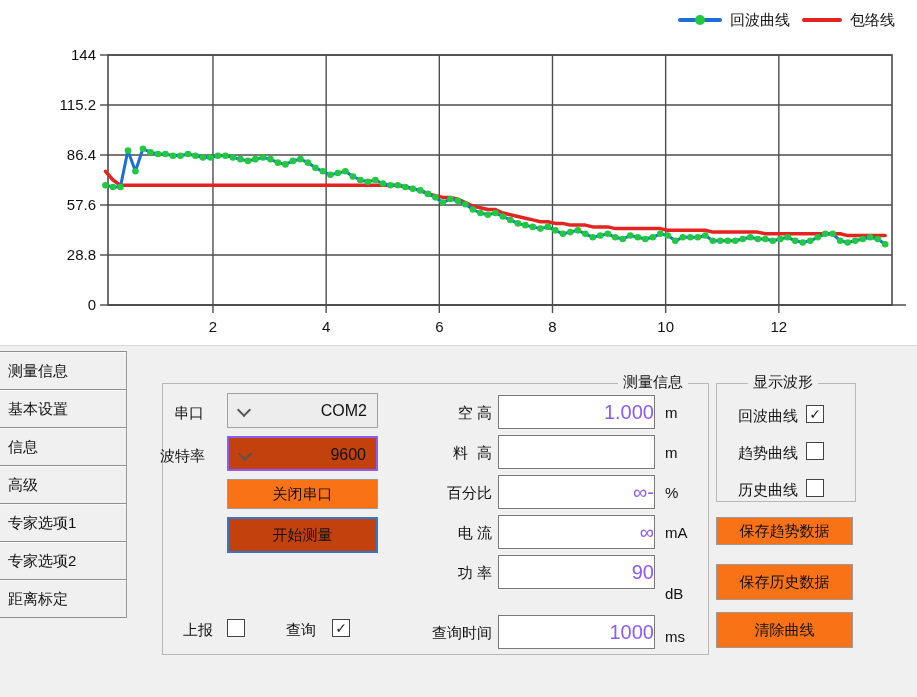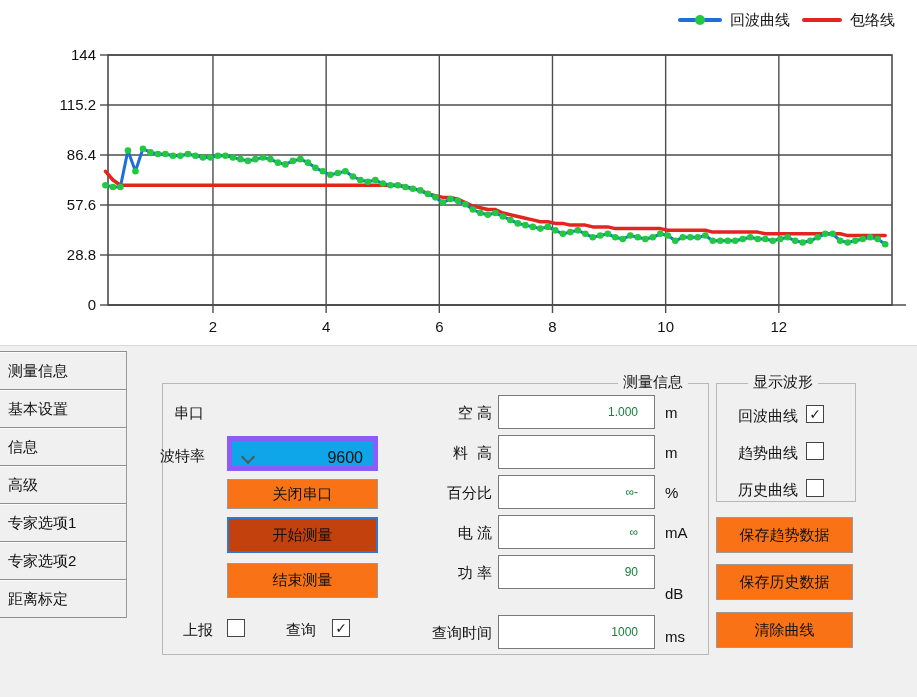--- a/index.html
+++ b/index.html
@@ -20,26 +20,26 @@
   .side-item{height:37px;line-height:37px;padding-left:8px;font-size:15px;
              border-bottom:1px solid #8f8f8f;background:#f0f0f0;cursor:default;box-shadow:inset 0 1px 0 #fafafa;}
   .groupbox{position:absolute;border:1px solid #b8b8b8;background:transparent;box-sizing:border-box;}
   .gb-header{position:absolute;font-size:15px;background:#f0f0f0;padding:0 5px;z-index:3;}
   .lbl{position:absolute;font-size:15px;white-space:nowrap;}
   .unit{position:absolute;font-size:15px;color:#111;}
   .combo{position:absolute;box-sizing:border-box;background:#ededed;border:1px solid #a0a0a0;
          font-size:16px;text-align:right;line-height:33px;padding-right:10px;}
   .combo .chev{position:absolute;left:11px;top:11px;width:8px;height:8px;
                border-right:2px solid #555;border-bottom:2px solid #555;transform:rotate(45deg);}
-  .combo.focused{background:#0ea5e9;border:5px solid #8b5cf6;}
+  .combo.focused{background:#c2410c;border:2px solid #8b5cf6;}
   .btn{position:absolute;box-sizing:border-box;background:#f97316;border:1px solid #9a9a9a;
        font-size:15px;display:flex;align-items:center;justify-content:center;cursor:default;}
   .btn.green{background:#c2410c;border:2px solid #3377cc;}
   .field{position:absolute;box-sizing:border-box;border:1px solid #7a7a7a;background:#fff;
-         font-size:12px;text-align:right;padding:0 16px 0 4px;font-family:inherit;color:#15803d;}
+         font-size:20px;text-align:right;padding:0 0 0 4px;font-family:inherit;color:#8b5cf6;}
   .checkbox{position:absolute;width:16px;height:16px;box-sizing:content-box;border:1px solid #444;
             background:#fff;font-size:14px;line-height:16px;text-align:center;color:#222;cursor:default;}
   .r{text-align:right;}
 </style>
 </head>
 <body>
 
 <div id="app">
 
   <div class="chart-region">
@@ -213,28 +213,31 @@
     <div class="side-item">高级</div>
     <div class="side-item">专家选项1</div>
     <div class="side-item">专家选项2</div>
     <div class="side-item">距离标定</div>
   </div>
 
   <div class="groupbox" style="left:162px;top:383px;width:547px;height:272px;"></div>
   <div class="gb-header" style="left:618px;top:373px;">测量信息</div>
 
   <div class="lbl" style="left:174px;top:404px;">串口</div>
+  <div class="combo" style="left:227px;top:393px;width:151px;height:35px;">
+    <span class="chev"></span>
+    <span>COM2</span>
+  </div>
   <div class="lbl" style="left:160px;top:447px;">波特率</div>
   <div class="combo focused" style="left:227px;top:436px;width:151px;height:35px;">
     <span class="chev"></span>
     <span>9600</span>
   </div>
   <div class="btn" style="left:227px;top:479px;width:151px;height:30px;">关闭串口</div>
   <div class="btn green" style="left:227px;top:517px;width:151px;height:36px;">开始测量</div>
-  <div class="btn" style="left:227px;top:563px;width:151px;height:35px;">结束测量</div>
   <div class="lbl" style="left:183px;top:621px;">上报</div>
   <div class="checkbox" style="left:227px;top:619px;"></div>
   <div class="lbl" style="left:286px;top:621px;">查询</div>
   <div class="checkbox" style="left:332px;top:619px;">✓</div>
 
   <div class="lbl r" style="left:418px;top:404px;width:74px;">空 高</div>
   <input class="field" style="left: 498px; top: 395px; width: 157px; height: 34px;" value="1.000">
   <div class="unit" style="left:665px;top:404px;">m</div>
 
   <div class="lbl r" style="left:418px;top:444px;width:74px;font-family:Liberation Mono, monospace;">料 高</div>
@@ -260,17 +263,17 @@
   <div class="groupbox" style="left:716px;top:383px;width:140px;height:119px;"></div>
   <div class="gb-header" style="left:748px;top:373px;">显示波形</div>
 
   <div class="lbl r" style="left:712px;top:407px;width:86px;">回波曲线</div>
   <div class="checkbox" style="left:806px;top:405px;">✓</div>
   <div class="lbl r" style="left:712px;top:444px;width:86px;">趋势曲线</div>
   <div class="checkbox" style="left:806px;top:442px;"></div>
   <div class="lbl r" style="left:712px;top:481px;width:86px;">历史曲线</div>
   <div class="checkbox" style="left:806px;top:479px;"></div>
 
-  <div class="btn" style="left:716px;top:517px;width:137px;height:36px;">保存趋势数据</div>
+  <div class="btn" style="left:716px;top:517px;width:137px;height:28px;">保存趋势数据</div>
   <div class="btn" style="left:716px;top:564px;width:137px;height:36px;">保存历史数据</div>
   <div class="btn" style="left:716px;top:612px;width:137px;height:36px;">清除曲线</div>
 
 </div>
 
 </body></html>

